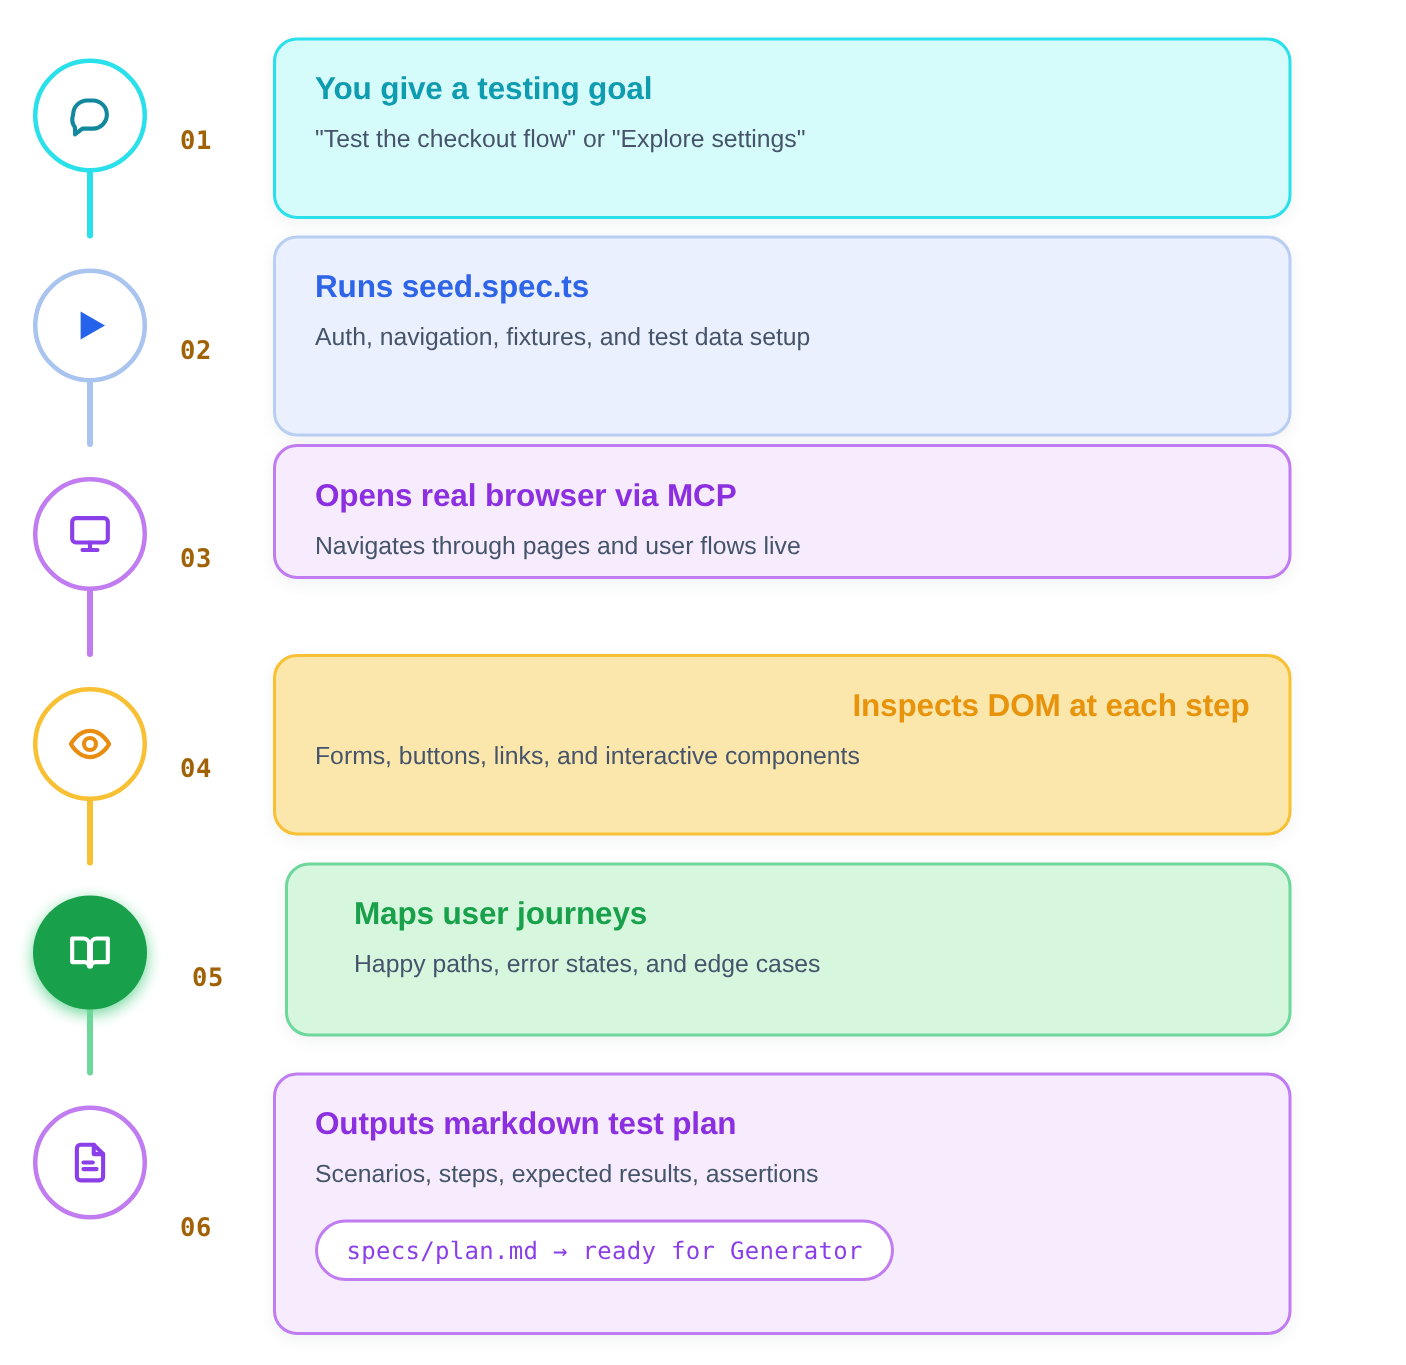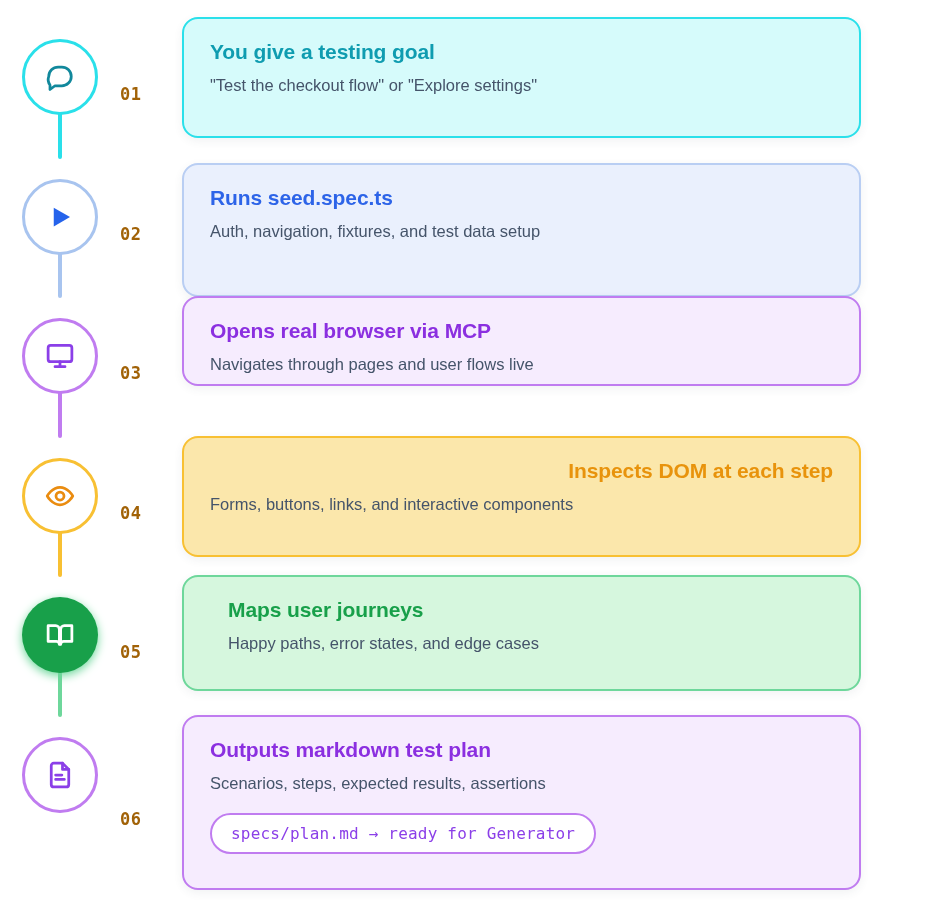--- a/index.html
+++ b/index.html
@@ -132,40 +132,40 @@
         <div class="marker" style="border-color: rgb(42, 224, 234);">
           <span>
             <svg viewBox="0 0 24 24" fill="none" stroke="#11889c" stroke-width="2.2" stroke-linecap="round" stroke-linejoin="round">
               <path d="M21 11.5a7.5 7.5 0 0 1-7.5 7.5H8l-4 3v-3.6A7.5 7.5 0 0 1 3 11.5 7.5 7.5 0 0 1 10.5 4h3A7.5 7.5 0 0 1 21 11.5z"></path>
             </svg>
           </span>
         </div>
       </div>
       <div class="num" style="padding-top: 66.5px;">01</div>
       <div class="card-wrap">
-        <div class="card" style="background: rgb(214, 251, 251); border-color: rgb(42, 224, 234); height: 121px;">
+        <div class="card" style="background: rgb(214, 251, 251); border-color: rgb(42, 224, 234); height: 121px; margin-top: 8px;">
           <div class="card-title" style="color: rgb(15, 156, 176);">You give a testing goal</div>
           <div class="card-desc">"Test the checkout flow" or "Explore settings"</div>
         </div>
       </div>
     </div>
     <div class="step" style="top: 157px;">
       <div class="rail">
         <div class="connector" style="background: rgb(168, 196, 239); height: 63px;"></div>
         <div class="marker" style="border-color: rgb(168, 196, 239);">
           <span>
             <svg viewBox="0 0 24 24" fill="#2563eb" stroke="none">
               <path d="M7 4.5l13 7.5-13 7.5z"></path>
             </svg>
           </span>
         </div>
       </div>
       <div class="num" style="padding-top: 66.5px;">02</div>
       <div class="card-wrap">
-        <div class="card" style="background: rgb(234, 240, 253); border-color: rgb(185, 206, 243); height: 134px; margin-top: 6px;">
+        <div class="card" style="background: rgb(234, 240, 253); border-color: rgb(185, 206, 243); height: 134px;">
           <div class="card-title" style="color: rgb(45, 100, 232);">Runs seed.spec.ts</div>
           <div class="card-desc">Auth, navigation, fixtures, and test data setup</div>
         </div>
       </div>
     </div>
     <div class="step" style="top: 296px;">
       <div class="rail">
         <div class="connector" style="background: rgb(192, 124, 240); height: 64px;"></div>
         <div class="marker" style="border-color: rgb(192, 124, 240);">
           <span>
@@ -209,21 +209,21 @@
         <div class="connector" style="background: rgb(110, 215, 155); height: 64px;"></div>
         <div class="marker filled" style="background: rgb(24, 160, 74); box-shadow: rgb(110, 215, 155) 0px 3px 10px;">
           <span>
             <svg viewBox="0 0 24 24" fill="none" stroke="#ffffff" stroke-width="2.2" stroke-linecap="round" stroke-linejoin="round">
               <path d="M2.5 4.5h6a3 3 0 0 1 3 3v12a2.4 2.4 0 0 0-2.4-2.4H2.5z"></path>
               <path d="M21.5 4.5h-6a3 3 0 0 0-3 3v12a2.4 2.4 0 0 1 2.4-2.4h6.6z"></path>
             </svg>
           </span>
         </div>
       </div>
-      <div class="num" style="padding-top: 66.5px;">05</div>
+      <div class="num" style="padding-top: 66.5px; margin-left: 8px;">05</div>
       <div class="card-wrap">
         <div class="card" style="background: rgb(214, 247, 222); border-color: rgb(110, 215, 155); height: 116px; padding-left: 44px;">
           <div class="card-title" style="color: rgb(24, 160, 74);">Maps user journeys</div>
           <div class="card-desc">Happy paths, error states, and edge cases</div>
         </div>
       </div>
     </div>
     <div class="step" style="top: 715px;">
       <div class="rail">
         <div class="marker" style="border-color: rgb(192, 124, 240);">

